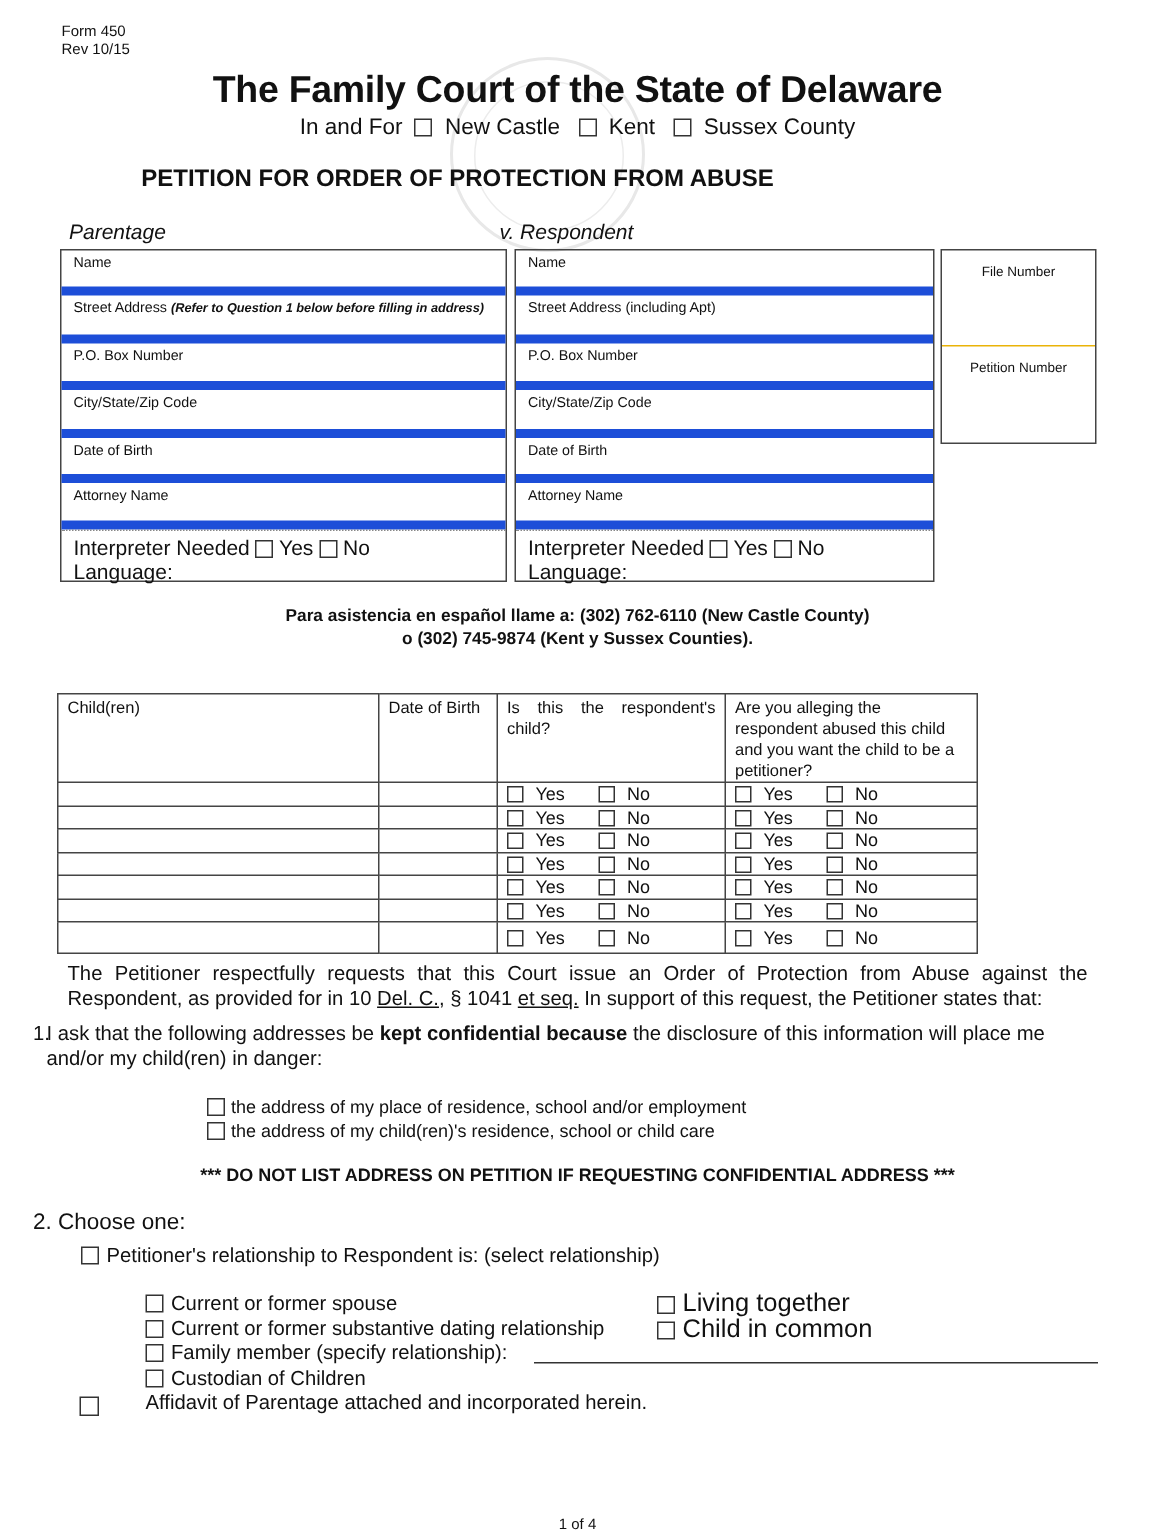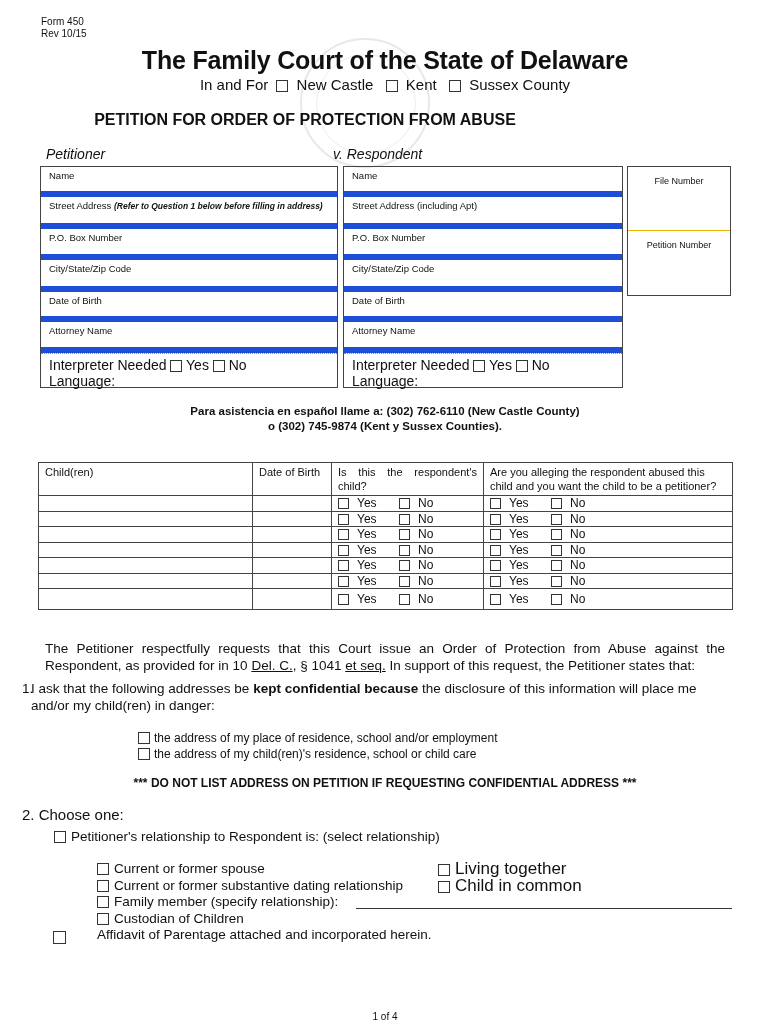--- a/index.html
+++ b/index.html
@@ -28,21 +28,21 @@
   .prow:last-child { border-bottom:none; }
   .prow.interp { border-top:1px dotted #888; font-size:14px; padding:3px 0 0 8px; line-height:16px; }
   .prow em { font-weight:bold; font-style:italic; font-size:8.5px; }
 
   .numbox { left:627px; top:166px; width:104px; height:130px; border:1px solid #444; box-sizing:border-box; }
   .numbox div { height:64px; box-sizing:border-box; text-align:center; font-size:9px; padding-top:9px; }
   .numbox div:first-child { border-bottom:1px solid #eab308; }
 
   .spanish { left:0; width:770px; top:404px; text-align:center; font-size:11.5px; font-weight:bold; line-height:15px; }
 
-  table.kids { position:absolute; left:38px; top:462px; width:695px; border-collapse:collapse; font-size:11px; }
+  table.kids { position:absolute; left:38px; top:462px; width:614px; border-collapse:collapse; font-size:11px; }
   table.kids td { border:1px solid #444; padding:0 6px; vertical-align:top; }
   table.kids tr.hdr td { height:30px; padding-top:2px; line-height:14px; }
   table.kids tr.row td { height:14.5px; padding-top:0; padding-bottom:0; line-height:14px; font-size:12px; }
   table.kids tr.row:last-child td { height:20px; vertical-align:middle; }
   .yn { display:inline-block; width:61px; }
   .yn .cb { margin-right:8px; }
 
   .para { left:45px; width:680px; top:640px; font-size:13.5px; line-height:17px; text-align:justify; }
   .para u { text-decoration:underline; }
   .q1 { left:22px; width:700px; top:680px; font-size:13.5px; line-height:17px; }
@@ -78,21 +78,21 @@
   <span>In and For</span>
   <span class="cb"></span>
   <span>New Castle</span>
   &nbsp;<span class="cb"></span>
   <span>Kent</span>
   &nbsp;<span class="cb"></span>
   <span>Sussex County</span>
 </div>
 <div class="abs petition-title">PETITION FOR ORDER OF PROTECTION FROM ABUSE</div>
 
-<div class="abs party-label" style="left:46px;">Petitioner</div>
+<div class="abs party-label" style="left:46px;">Parentage</div>
 <div class="abs party-label" style="left:333px;">v. Respondent</div>
 
 <div class="abs ptable" style="left:40px; top:166px; width:298px; height:222px;">
   <div class="prow" style="height:30px;"><span>Name</span></div>
   <div class="prow" style="height:32px;"><span>Street Address </span><em>(Refer to Question 1 below before filling in address)</em></div>
   <div class="prow" style="height:31px;"><span>P.O. Box Number</span></div>
   <div class="prow" style="height:32px;"><span>City/State/Zip Code</span></div>
   <div class="prow" style="height:30px;"><span>Date of Birth</span></div>
   <div class="prow" style="height:31px;"><span>Attorney Name</span></div>
   <div class="prow interp" style="height:34px;">

